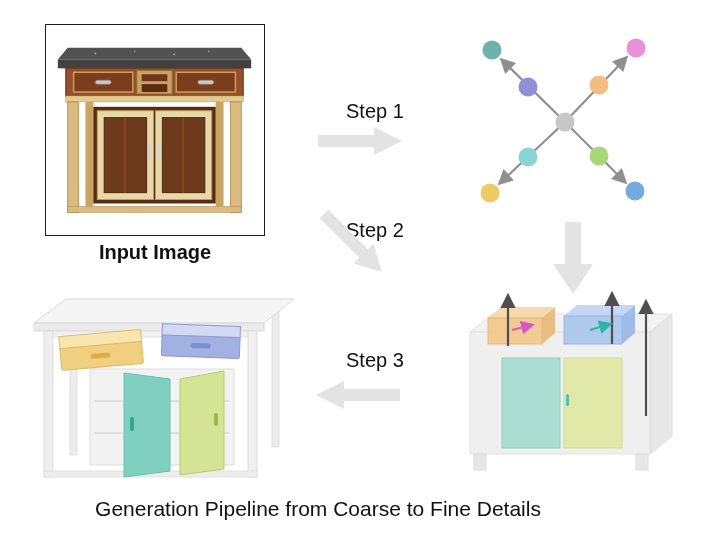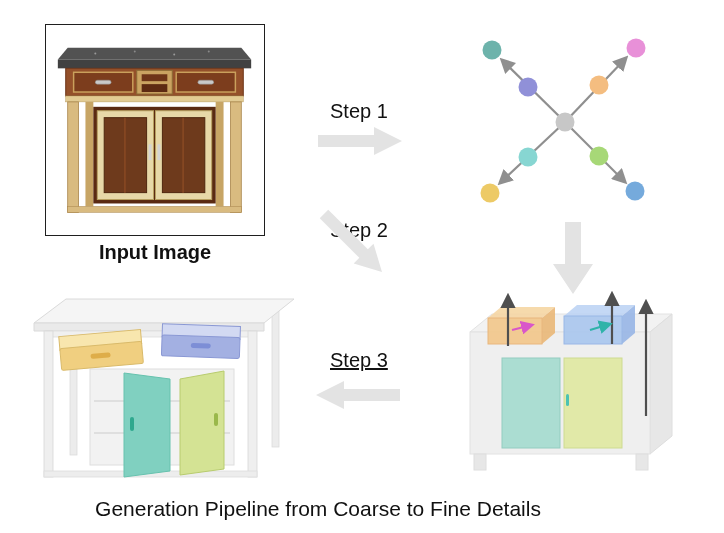--- a/index.html
+++ b/index.html
@@ -2,21 +2,21 @@
 <html><head>
 <meta charset="utf-8">
 <style>
   * { margin:0; padding:0; box-sizing:border-box; }
   html,body { background:#ffffff; }
   .stage {
     position:relative; width:724px; height:533px; background:#ffffff;
     font-family:"Liberation Sans","DejaVu Sans",sans-serif; overflow:hidden; color:#111;
   }
   .abs { position:absolute; }
-  .step-label { font-size:20px; color:#111; white-space:nowrap; }
+  .step-label { font-size:20px; color:#111; white-space:nowrap;margin-left:16px; }
   .io-label { font-size:20px; color:#111; text-align:center;font-weight:bold; }
   .caption { font-size:21px; color:#111; text-align:center; }
   #input-frame { border:1.5px solid #1f1f1f; background:#fff; }
   svg { display:block; }
 </style>
 </head>
 <body>
 
 <div class="stage">
 
@@ -142,21 +142,21 @@
 
     <g stroke="#4f4f4f" stroke-width="2.2">
       <line x1="56" y1="58" x2="56" y2="8" marker-end="url(#mhead-dark)"></line>
       <line x1="160" y1="56" x2="160" y2="6" marker-end="url(#mhead-dark)"></line>
       <line x1="194" y1="128" x2="194" y2="14" marker-end="url(#mhead-dark)"></line>
     </g>
     <line x1="60" y1="42" x2="80" y2="37" stroke-width="2" marker-end="url(#mhead-magenta)" stroke="#d957c9"></line>
     <line x1="138" y1="42" x2="158" y2="36" stroke-width="2" marker-end="url(#mhead-teal)" stroke="#2fb3a9"></line>
   </svg>
 
-  <div class="abs step-label" style="left:330px; top:349px;text-decoration:underline;">Step 3</div>
+  <div class="abs step-label" style="left:330px; top:349px;">Step 3</div>
   <svg class="abs" style="left:316px; top:380px;" width="84" height="30" viewBox="0 0 84 30">
     <polygon points="84,9 28,9 28,1 0,15 28,29 28,21 84,21" fill="#e3e3e3"></polygon>
   </svg>
 
   <svg class="abs" style="left:26px; top:283px;" width="286" height="208" viewBox="0 0 286 208">
     <g>
 
       <rect x="44" y="30" width="7" height="142" fill="#ececec" stroke="#dcdcdc" stroke-width="0.8"></rect>
       <rect x="246" y="26" width="7" height="138" fill="#ececec" stroke="#dcdcdc" stroke-width="0.8"></rect>
 

